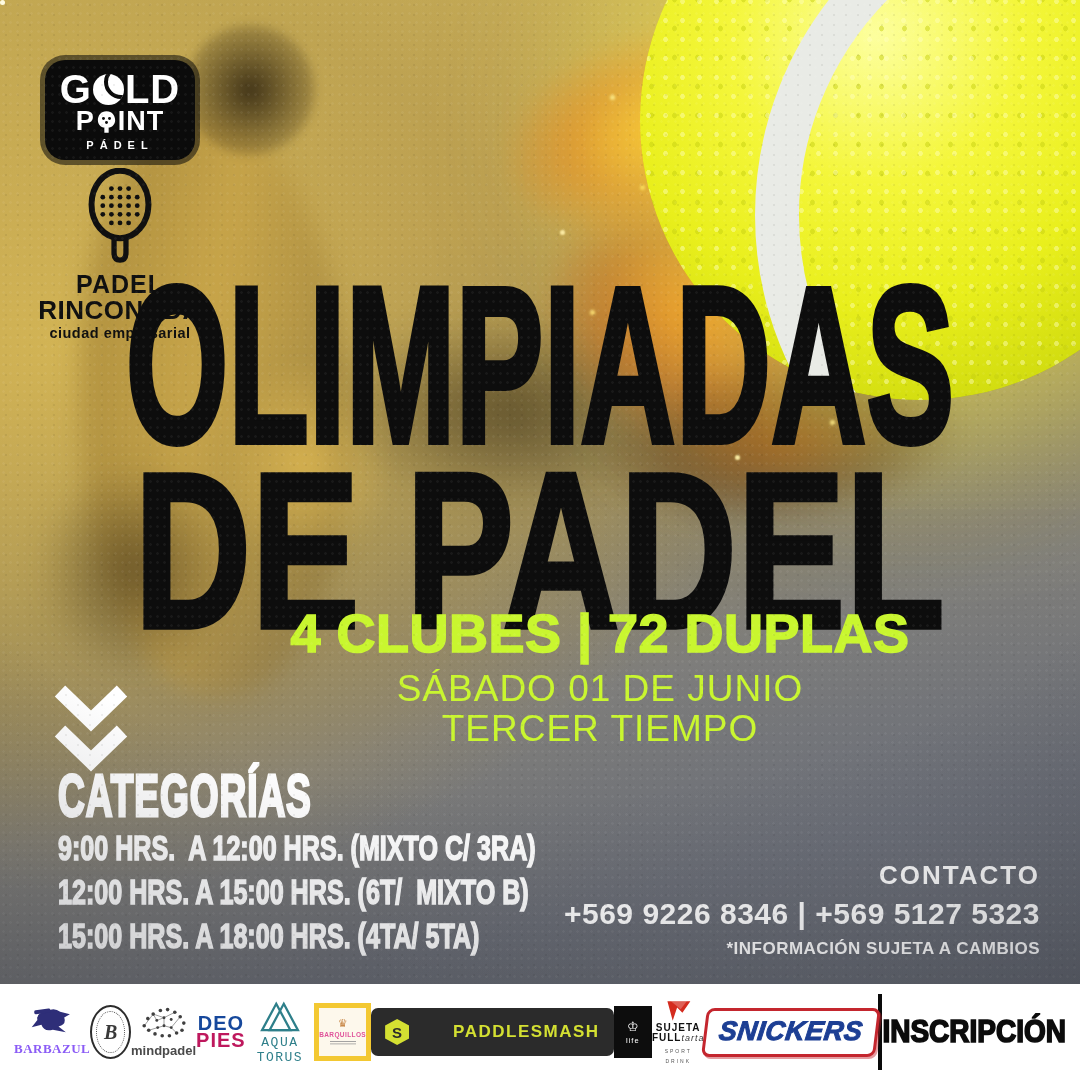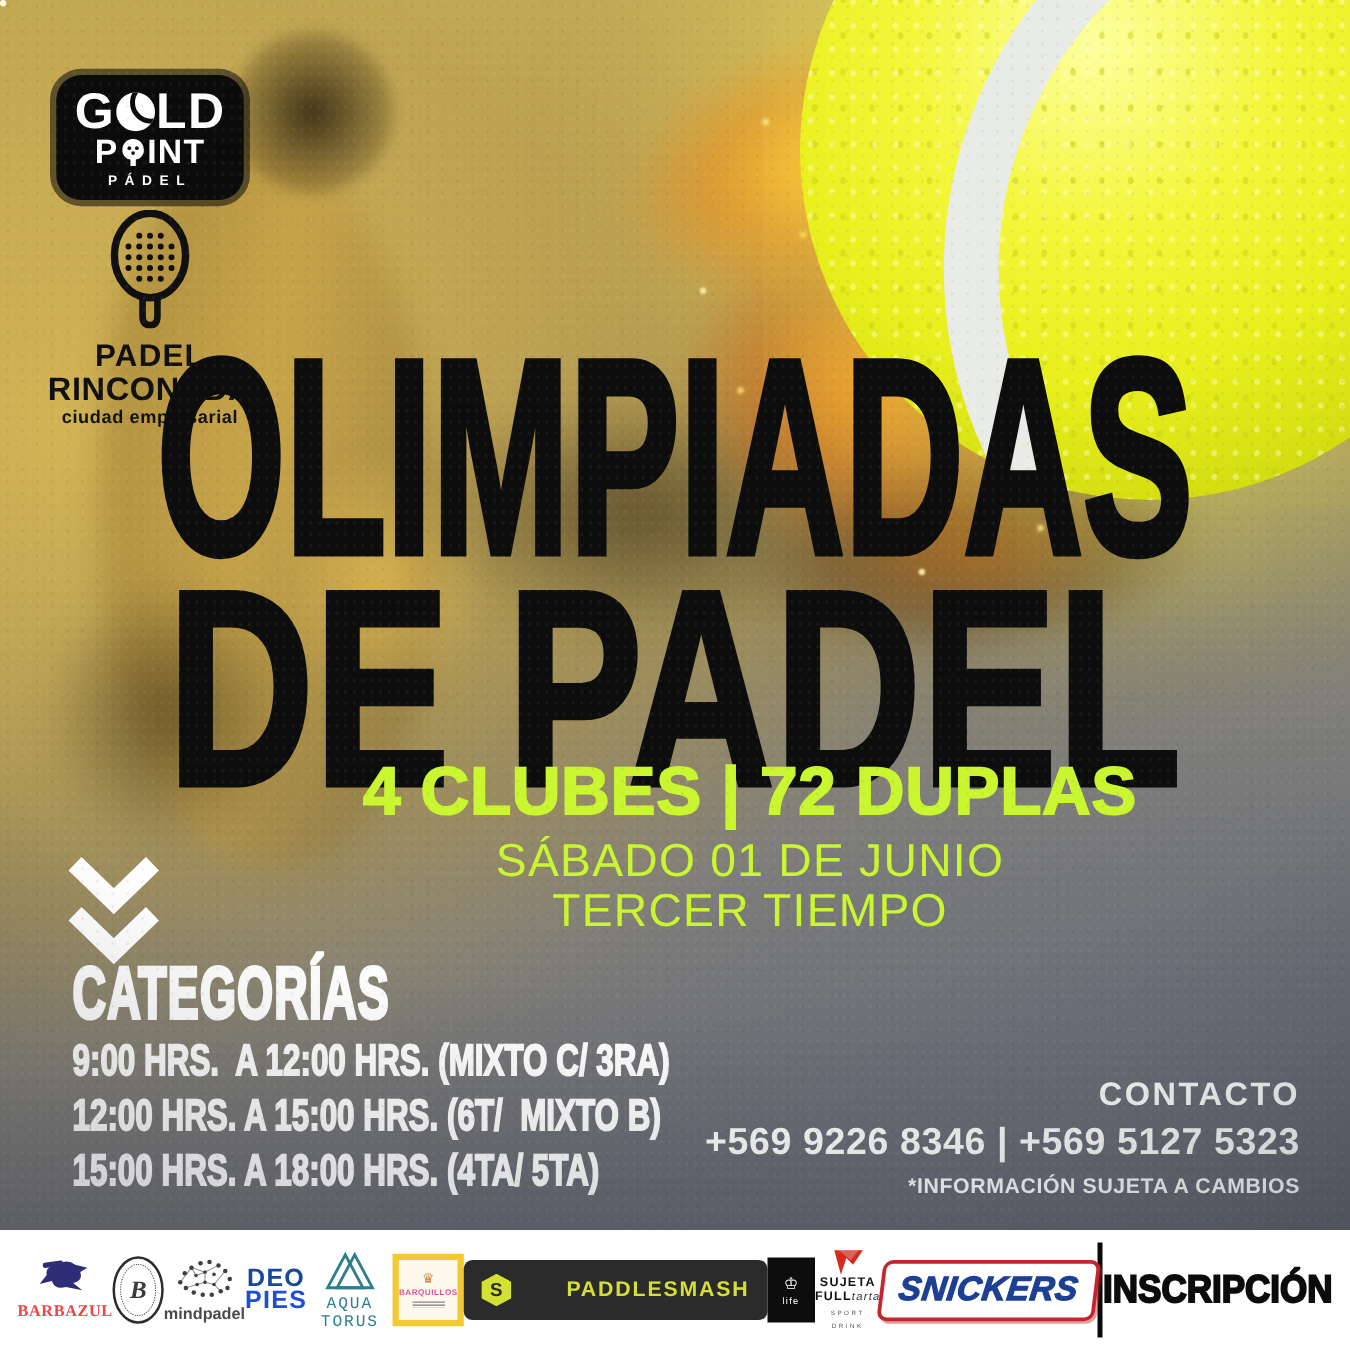--- a/index.html
+++ b/index.html
@@ -102,31 +102,31 @@
   
   .contact { position:absolute; right:40px; top:860px; text-align:right; color:#fff; }
   .contact .c-head { font-size:26px; font-weight:bold; letter-spacing:2px; }
   .contact .c-phones { font-size:30px; font-weight:bold; letter-spacing:0.5px; margin-top:6px; }
   .contact .c-note { font-size:17px; font-weight:bold; letter-spacing:0.5px; margin-top:8px; }
 
   
   .footer { position:absolute; left:0; right:0; bottom:0; height:96px; background:#fff;
     display:flex; align-items:center; justify-content:space-between; padding:0 14px; }
   .sp { display:flex; flex-direction:column; align-items:center; justify-content:flex-start; text-align:center; }
-  .sp-barbazul { color:#ef4444; }
+  .sp-barbazul { color:#8b5cf6; }
   .sp-barbazul .t { font-family:"Liberation Serif", serif; font-weight:bold; font-size:13px; letter-spacing:0.5px; }
   .seal { width:54px; height:54px; border-radius:50%; border:2px solid #2c2c2c;
     display:flex; align-items:center; justify-content:center; position:relative; }
   .seal::before { content:""; position:absolute; inset:4px; border-radius:50%; border:1px dotted #555; }
   .seal .mono { font-family:"Liberation Serif", serif; font-style:italic; font-weight:bold;
     font-size:20px; color:#3a3a3a; }
   .sp-mindpadel .t { font-size:13px; font-weight:bold; color:#4a4a4a; margin-top:1px; }
   .sp-deopies { line-height:17px; font-weight:bold; }
   .sp-deopies .d1 { color:#16489c; font-size:20px; letter-spacing:1px; }
-  .sp-deopies .d2 { color:#1d4ed8; font-size:20px; letter-spacing:1px; }
+  .sp-deopies .d2 { color:#be185d; font-size:20px; letter-spacing:1px; }
   .sp-aquatorus { color:#2e7f8a; }
   .sp-aquatorus .t { font-family:Liberation Mono, monospace; font-size:13px; letter-spacing:1.5px; margin-top:1px; }
   .barq { width:58px; height:58px; background:#f3c832; padding:5px; }
   .barq .in { width:100%; height:100%; background:#fdf8ec; display:flex; flex-direction:column;
     align-items:center; justify-content:center; }
   .barq .crown { color:#c98a4b; font-size:11px; line-height:11px; }
   .barq .t { color:#e0529a; font-weight:bold; font-size:6.5px; letter-spacing:0.4px; margin-top:2px; }
   .barq .bars { width:26px; height:5px; margin-top:3px;
     background:linear-gradient(#9a9a9a 1px, transparent 1px); background-size:100% 2.5px; }
   .paddle { background:#2b2b2b; border-radius:7px; padding:11px 14px; display:flex;

